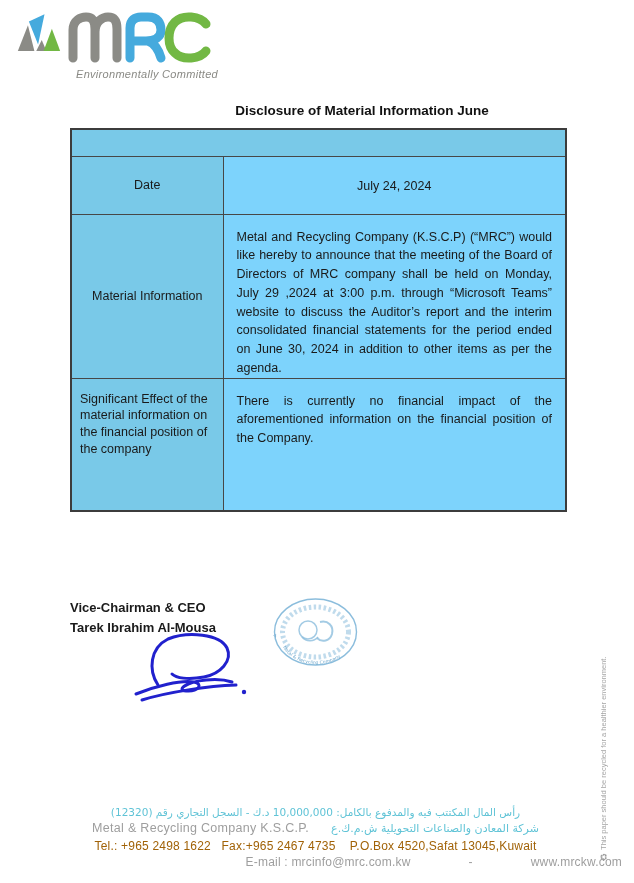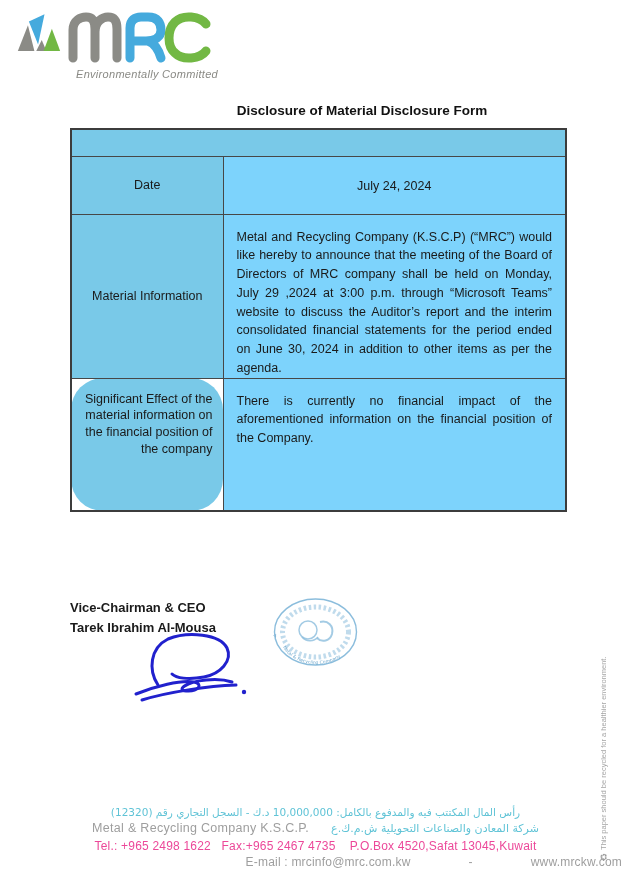--- a/index.html
+++ b/index.html
@@ -27,21 +27,21 @@
     border-collapse:collapse;table-layout:fixed;
     border:2px solid #3c3c3c;font-size:12.5px;
   }
   .form-table td{border:1px solid #474747;vertical-align:top;padding:0;}
   .form-table .band{height:27px;background:#79c9e8;}
   .cell-label{
     background:#79c9e8;font-weight:normal;text-align:center;
     vertical-align:middle !important;padding:6px 10px !important;line-height:1.35;
   }
   .cell-label.top-left{
-    vertical-align:top !important;text-align:right;padding:12px 10px 0 8px !important;border-radius:32px;
+    vertical-align:top !important;text-align:left;padding:12px 10px 0 8px !important;
   }
   .cell-value{background:#7dd3fc;line-height:1.5;margin-top:28px;}
   .v-date{text-align:center;padding-top:20px !important;}
   .v-name{text-align:center;padding-top:16px !important;}
   .v-para{text-align:justify;padding:13px 13px 0 13px !important;}
   .row-date{height:58px;}
   .row-name{height:77px;}
   .row-material{height:150px;}
   .row-effect{height:133px;}
   
@@ -49,21 +49,21 @@
   .sig-name{position:absolute;left:70px;top:620px;font-size:13px;font-weight:bold;}
   .sig-ink{position:absolute;left:128px;top:630px;}
   .stamp{position:absolute;left:268px;top:592px;opacity:.9;}
   
   .footer{position:absolute;left:0;right:12px;top:806px;text-align:center;padding-left:9px;}
   .ar{font-family:"DejaVu Sans",sans-serif;direction:rtl;unicode-bidi:isolate;}
   .f-line1{font-size:10.5px;color:#5fc3d6;margin-bottom:3px;}
   .f-line2{display:flex;justify-content:center;align-items:baseline;gap:22px;margin-bottom:4px;}
   .f-company-en{font-size:12.5px;color:#9e9e9e;letter-spacing:.3px;}
   .f-company-ar{font-size:11px;color:#5fc3d6;}
-  .f-line3{font-size:12px;color:#ec4899;white-space:pre-wrap;letter-spacing:.2px;margin-bottom:2px;}
+  .f-line3{font-size:12px;color:#a16207;white-space:pre-wrap;letter-spacing:.2px;margin-bottom:2px;}
   .f-line4{display:flex;justify-content:flex-end;gap:58px;font-size:12px;color:#9e9e9e;letter-spacing:.2px;}
   
   .side-note{
     position:absolute;left:597px;top:861px;width:168px;height:13px;
     transform:rotate(-90deg);transform-origin:top left;
     font-size:7.5px;color:#a5a5a5;white-space:nowrap;
     display:flex;align-items:center;gap:3px;
   }
   .recycle-icon{font-size:9px;color:#9a9a9a;}
 </style>
@@ -80,21 +80,21 @@
       <polygon points="30,42 39,18 48,42" fill="#72b844"></polygon>
     </svg>
     <svg class="logo-letters" width="150" height="60" viewBox="0 0 150 60" fill="none" stroke-linecap="round" stroke-linejoin="round" stroke-width="9" aria-label="MRC">
       <path stroke="#8b8b86" d="M7,52 L7,24 C7,14 15,11 20,11 C27,11 29,16 29,23 L29,52 M29,26 C29,15 37,11 42,11 C49,11 51,16 51,23 L51,52"></path>
       <path stroke="#45aadd" d="M64,52 L64,22 C64,14 69,11 75,11 L82,11 C92,11 95,17 95,24 C95,31 89,35 80,35 L68,35 M82,35 C90,38 93,45 95,52"></path>
       <path stroke="#72b844" d="M140,18 C134,10 117,8 109,16 C101,24 101,40 109,47 C117,55 134,53 140,45"></path>
     </svg>
     <div class="logo-tagline">Environmentally Committed</div>
   </div>
 
-  <div class="doc-title">Disclosure of Material Disclosure Form</div>
+  <div class="doc-title">Disclosure of Material Information June</div>
 
   <table class="form-table">
     <colgroup>
         <col style="width:152px">
         <col style="width:343px">
       </colgroup>
     <tbody>
         <tr class="band">
       <td colspan="2" class="cell-label"></td>
     </tr>

